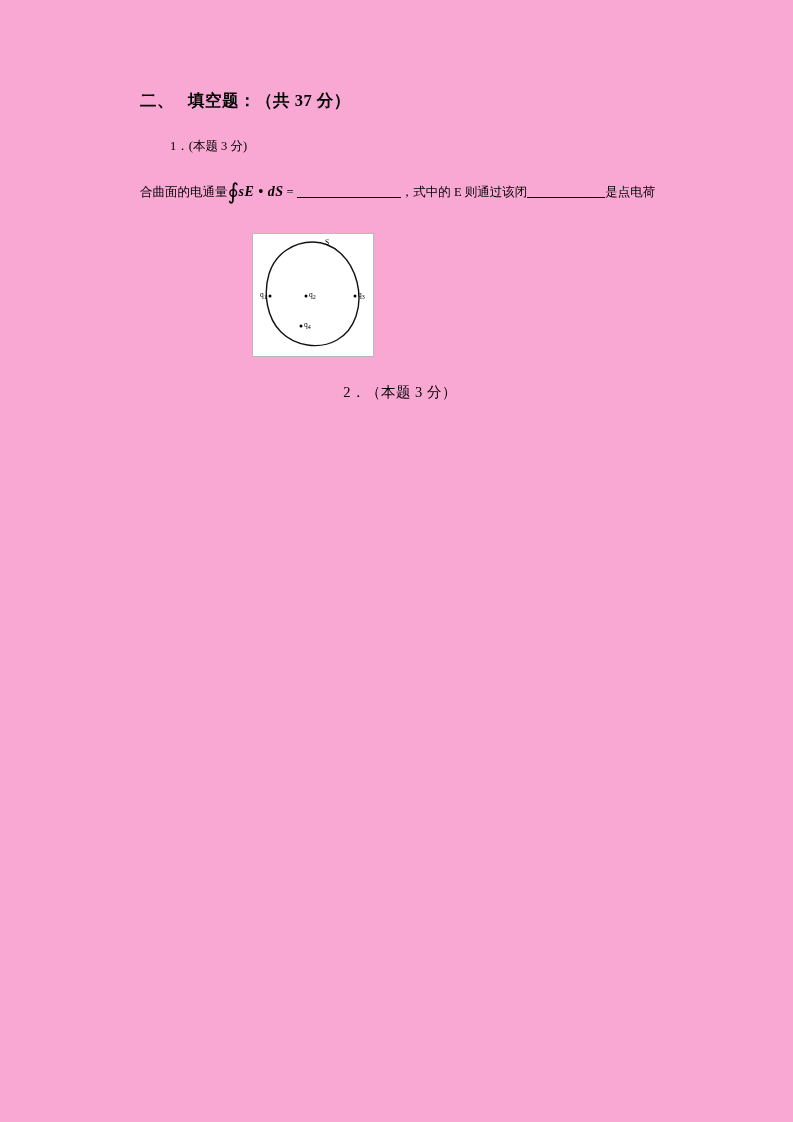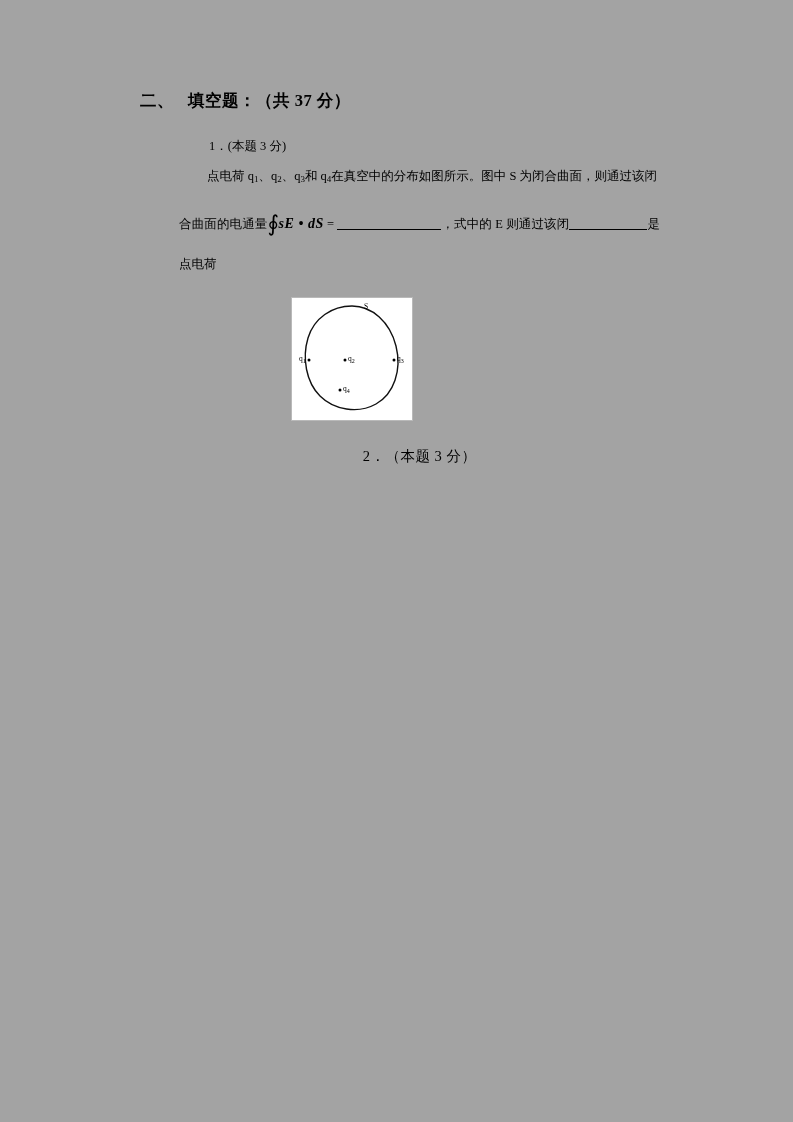--- a/index.html
+++ b/index.html
@@ -13,21 +13,21 @@
     font-family: "Liberation Serif", "DejaVu Serif", serif;
     color: #000000;
     position: relative;
     overflow: hidden;
   }
   .page {
     position: absolute;
     left: 0; top: 0;
     width: 793px;
     height: 1122px;
-    background: #a3a3a3;
+    background: #f9a8d4;
   }
   .content {
     position: absolute;
     left: 140px;
     top: 90px;
     width: 520px;
   }
 
   
   .section-heading {
@@ -37,21 +37,20 @@
     margin: 0 0 0 0;
     white-space: nowrap;
   }
   .section-heading .num {
     margin-right: 14px;
   }
 
   
   .question {
     margin-top: 26px;
-    margin-left: 39px;
   }
   .q-mark {
     font-size: 12.5px;
     margin-left: 30px;
     white-space: nowrap;
   }
   .q-body {
     font-size: 12.5px;
     line-height: 2.55;
     margin-top: 6px;
@@ -131,23 +130,20 @@
   <div class="content">
 
     <div class="section-heading">
       <span class="num">二、</span><span>填空题：（共 37 分）</span>
     </div>
 
     <div class="question">
       <div class="q-mark">1．(本题 3 分)</div>
 
       <div class="q-body">
-        <div>
-          <span class="indent"></span><span>点电荷 q</span><sub>1</sub><span>、q</span><sub>2</sub><span>、q</span><sub>3</sub><span>和 q</span><sub>4</sub><span>在真空中的分布如图所示。图中 S 为闭合曲面，则通过该闭</span>
-        </div>
 
         <div>
           <span>合曲面的电通量</span><span class="formula"><span class="oint">∮</span><span>sE • dS</span></span> <span>=</span> <span class="blank-md"></span><span>，式中的 E 则通过该闭</span><span class="blank-sm"></span><span>是点电荷</span>
         </div>
 
       </div>
 
       <div class="figure-wrap">
         <div class="figure">
           <svg width="120" height="122" viewBox="0 0 120 122">

